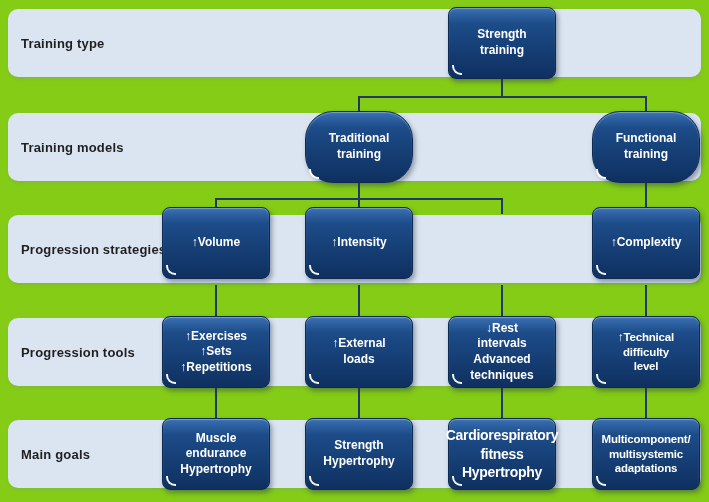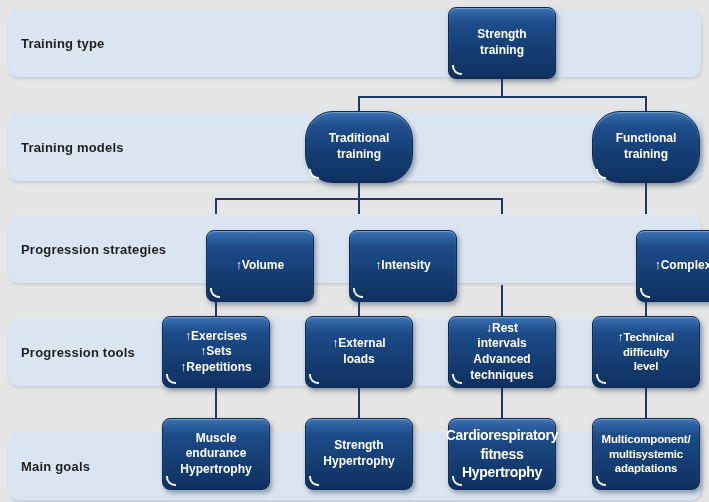--- a/index.html
+++ b/index.html
@@ -3,39 +3,39 @@
 <meta charset="utf-8">
 <style>
   * { margin: 0; padding: 0; box-sizing: border-box; }
   html, body { background: #ffffff; }
   body { font-family: "Liberation Sans", "DejaVu Sans", sans-serif; }
 
   .canvas {
     position: relative;
     width: 709px;
     height: 502px;
-    background: #e5e5e5;
+    background: #84cc16;
     overflow: hidden;
   }
 
   
   .band {
     position: absolute;
     left: 8px;
     width: 693px;
     height: 68px;
     background: #dbe5f1;
     border-radius: 10px;
     box-shadow: 1px 2px 3px rgba(120, 135, 160, 0.25);
   }
   .band-1 { top: 9px; }
   .band-2 { top: 113px; text-align: right; }
   .band-3 { top: 215px; }
   .band-4 { top: 318px; }
-  .band-5 { top: 432px; }
+  .band-5 { top: 420px; }
 
   .band-label {
     position: absolute;
     left: 13px;
     top: 50%;
     transform: translateY(-50%);
     font-size: 13px;
     font-weight: bold;
     color: #1f1f1f;
     letter-spacing: 0.2px;
@@ -88,21 +88,21 @@
     border-bottom-left-radius: 9px;
   }
   .node-label { white-space: pre-line; }
 
   .col-1 { left: 162px; }
   .col-2 { left: 305px; }
   .col-3 { left: 448px; }
   .col-4 { left: 592px; align-items: center; }
   .rowy-1 { top: 7px; }
   .rowy-2 { top: 111px; border-radius: 28px; }
-  .rowy-3 { top: 230px; margin-left: 44px; }
+  .rowy-3 { top: 207px; }
   .rowy-4 { top: 316px; }
   .rowy-5 { top: 418px; }
 
   .tight   { font-size: 14px; letter-spacing: -0.3px; line-height: 1.35; }
   .tight2  { font-size: 11.5px; letter-spacing: -0.2px; line-height: 1.3; }
 </style>
 </head>
 <body>
 
 <div class="canvas">

